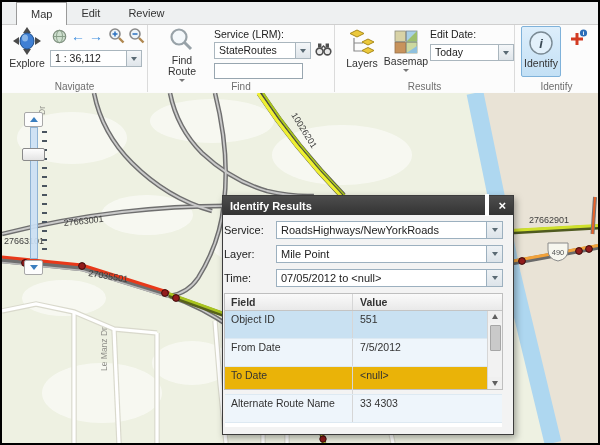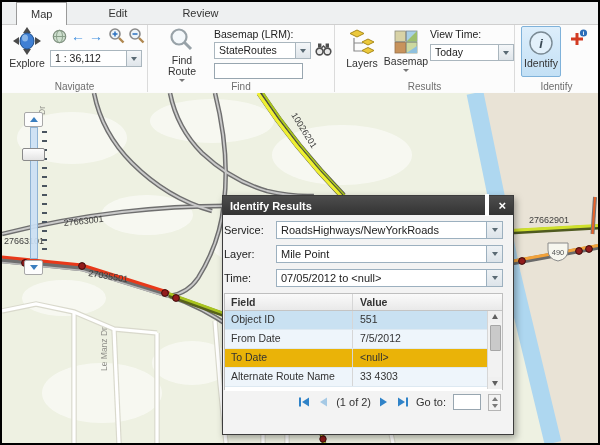--- a/index.html
+++ b/index.html
@@ -2,21 +2,21 @@
 <html><head>
 <meta charset="utf-8">
 <style>
   html,body{margin:0;padding:0;background:#888;}
   *{box-sizing:border-box;font-family:"Liberation Sans",sans-serif;}
   .screen{position:relative;width:600px;height:445px;background:#000;margin:0 auto;overflow:hidden;}
   .content{position:absolute;left:2px;top:2px;width:596px;height:441px;background:#fbfbfb;}
 
   
   .ribbon{position:absolute;left:0;top:0;width:596px;height:91px;background:#fbfbfb;}
-  .tabs{position:relative;height:23px;background:#eef0f1;border-bottom:1px solid #cfcfcf;display:flex;align-items:flex-end;padding-left:14px;gap:27px;}
+  .tabs{position:relative;height:23px;background:#eef0f1;border-bottom:1px solid #cfcfcf;display:flex;align-items:flex-end;padding-left:14px;}
   .tab{height:21px;line-height:20px;padding:0 14px;font-size:11px;color:#333;text-align:center;cursor:default;}
   .tab.active{background:#fdfdfd;border:1px solid #9a9a9a;border-bottom:none;height:23px;margin-bottom:-1px;line-height:22px;}
   .rbody{position:relative;height:67px;display:flex;background:#fcfcfc;}
   .rgroup{position:relative;height:67px;border-right:1px solid #dbdbdb;}
   .g-navigate{width:146px;} .g-find{width:187px;} .g-contents{width:180px;} .g-identify{width:83px;border-right:none;}
   .glabel{position:absolute;bottom:0;left:0;right:0;text-align:center;font-size:10px;color:#6e6e6e;}
   .bigbtn{position:absolute;display:flex;flex-direction:column;align-items:center;font-size:10.5px;color:#333;}
   .bigbtn .cap{line-height:11px;text-align:center;}
   .combo{position:absolute;display:flex;background:#fff;border:1px solid #aab6be;height:17px;}
   .combo .val{flex:1;font-size:10.5px;line-height:15px;padding-left:4px;color:#222;white-space:nowrap;overflow:hidden;}
@@ -47,21 +47,21 @@
   .closex{font-size:13px;font-weight:bold;line-height:13px;}
   .dlg-body{padding:6px 10px 0 1px;}
   .frow{display:flex;align-items:center;margin-bottom:6px;}
   .frow .lbl{width:52px;font-size:11px;color:#222;}
   .dcombo{flex:1;display:flex;height:18px;background:#fff;border:1px solid #9cb0bf;}
   .dcombo .val{flex:1;font-size:11px;line-height:16px;padding-left:4px;color:#222;white-space:nowrap;overflow:hidden;}
   .dcombo .dbtn{width:16px;background:linear-gradient(#eef2f5,#dde4ea);border-left:1px solid #9cb0bf;display:flex;align-items:center;justify-content:center;}
   .routename{font-size:11px;color:#222;margin:1px 0 6px 0;}
   .tbl{position:relative;border:1px solid #bfbfbf;background:#eab308;height:97px;}
   .thead{display:flex;height:17px;background:linear-gradient(#fafafa,#e9e9e9);border-bottom:1px solid #c4c4c4;font-size:10.5px;font-weight:bold;color:#333;}
-  .trow{display:flex;height:19px;font-size:10.5px;color:#333;border-bottom:1px solid #dde9f2;}
+  .trow{display:flex;height:28px;font-size:10.5px;color:#333;border-bottom:1px solid #dde9f2;}
   .c-field{width:128px;padding:2px 0 0 6px;border-right:1px solid #d6d6d6;overflow:hidden;white-space:nowrap;}
   .c-value{flex:1;padding:2px 0 0 7px;overflow:hidden;white-space:nowrap;}
   .r-sel{background:#c9e1f2;}
   .r-alt{background:#eef5fb;}
   .r-part{height:4px;background:#fff;}
   .vscroll{position:absolute;right:0;top:17px;bottom:0;width:15px;background:#f2f2f2;border-left:1px solid #d6d6d6;}
   .vbtn{position:absolute;left:0;width:14px;height:12px;display:flex;align-items:center;justify-content:center;background:#f0f0f0;}
   .vthumb{position:absolute;left:1.5px;top:14px;width:11px;height:26px;background:#c9c9c9;border:1px solid #a6a6a6;border-radius:1px;}
   .t-u6{width:0;height:0;border:3.5px solid transparent;border-bottom:5px solid #606060;margin-bottom:4px;}
   .t-d6{width:0;height:0;border:3.5px solid transparent;border-top:5px solid #606060;margin-top:4px;}
@@ -138,21 +138,21 @@
           <span>
             <svg width="26" height="26" viewBox="0 0 26 26">
               <circle cx="10" cy="10" r="7.5" fill="#f4f8fb" stroke="#98a2a8" stroke-width="2.2"></circle>
               <line x1="15.5" y1="15.5" x2="22" y2="22" stroke="#98a2a8" stroke-width="3"></line>
             </svg>
           </span>
           <span class="cap">Find</span>
           <span class="cap">Route</span>
           <span class="caret"></span>
         </div>
-        <div style="position:absolute;left:66px;top:3px;font-size:10.5px;color:#222;">Basemap (LRM):</div>
+        <div style="position:absolute;left:66px;top:3px;font-size:10.5px;color:#222;">Service (LRM):</div>
         <div class="combo" style="left:66px;top:17px;width:97px;">
           <span class="val">StateRoutes</span>
           <span class="dbtn">
                 <span class="tri-d"></span>
               </span>
         </div>
         <input class="goto-in" style="position: absolute; left: 66px; top: 38px; width: 89px; height: 16px;" value="">
         <span style="position:absolute;left:167px;top:17px;">
           <svg width="17" height="15" viewBox="0 0 17 15">
             <rect x="3" y="1.5" width="3.4" height="4" fill="#4f4f4f"></rect>
@@ -184,21 +184,21 @@
               <rect x="12.5" y="1" width="10.5" height="10.5" fill="#a8cfe6" stroke="#7a8a96" stroke-width="0.8"></rect>
               <polygon points="23,1 23,11.5 12.5,11.5" fill="#9dbf6e"></polygon>
               <rect x="1" y="12.5" width="10.5" height="10.5" fill="#c8935c" stroke="#96704a" stroke-width="0.8"></rect>
               <rect x="12.5" y="12.5" width="10.5" height="10.5" fill="#ccd9a0" stroke="#8a967a" stroke-width="0.8"></rect>
               <polygon points="12.5,23 23,23 23,16" fill="#8fc0dd"></polygon>
             </svg>
           </span>
           <span class="cap">Basemap</span>
           <span class="caret"></span>
         </div>
-        <div style="position:absolute;left:95px;top:3px;font-size:10.5px;color:#222;">View Time:</div>
+        <div style="position:absolute;left:95px;top:3px;font-size:10.5px;color:#222;">Edit Date:</div>
         <div class="combo" style="left:95px;top:19px;width:84px;">
           <span class="val">Today</span>
           <span class="dbtn">
                 <span class="tri-d"></span>
               </span>
         </div>
         <div class="glabel">Results</div>
       </div>
 
       <div class="rgroup g-identify">

